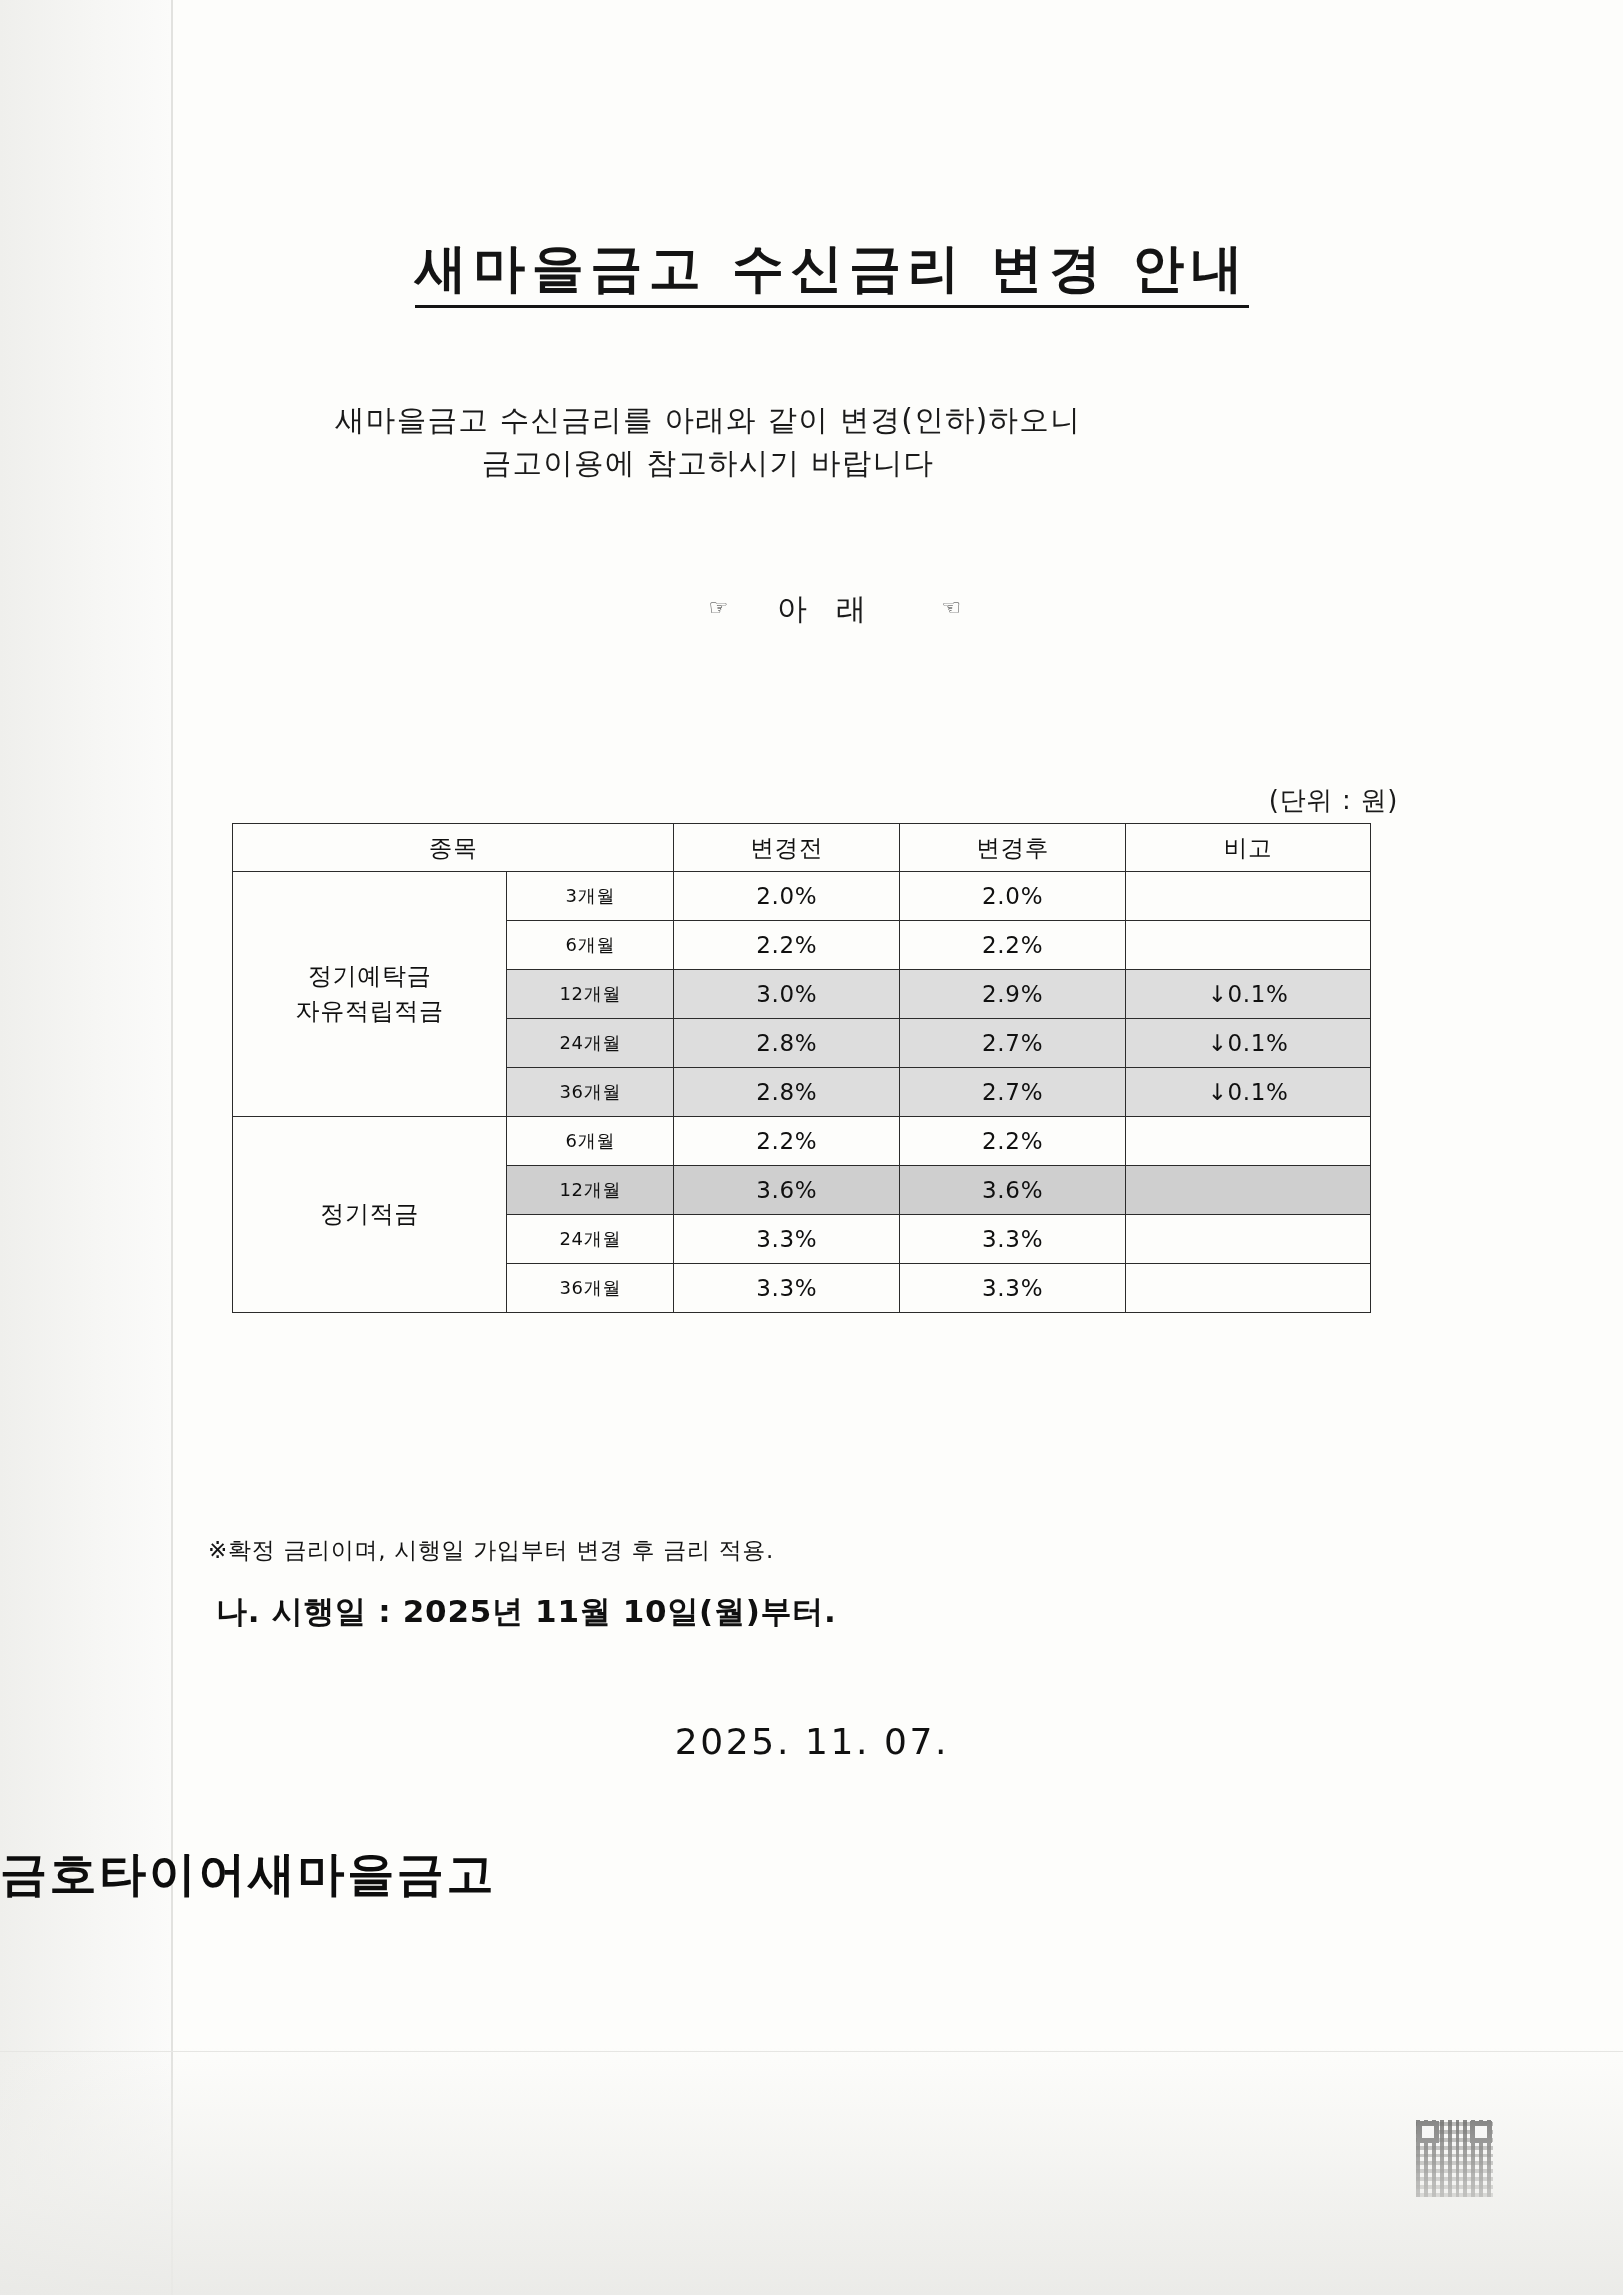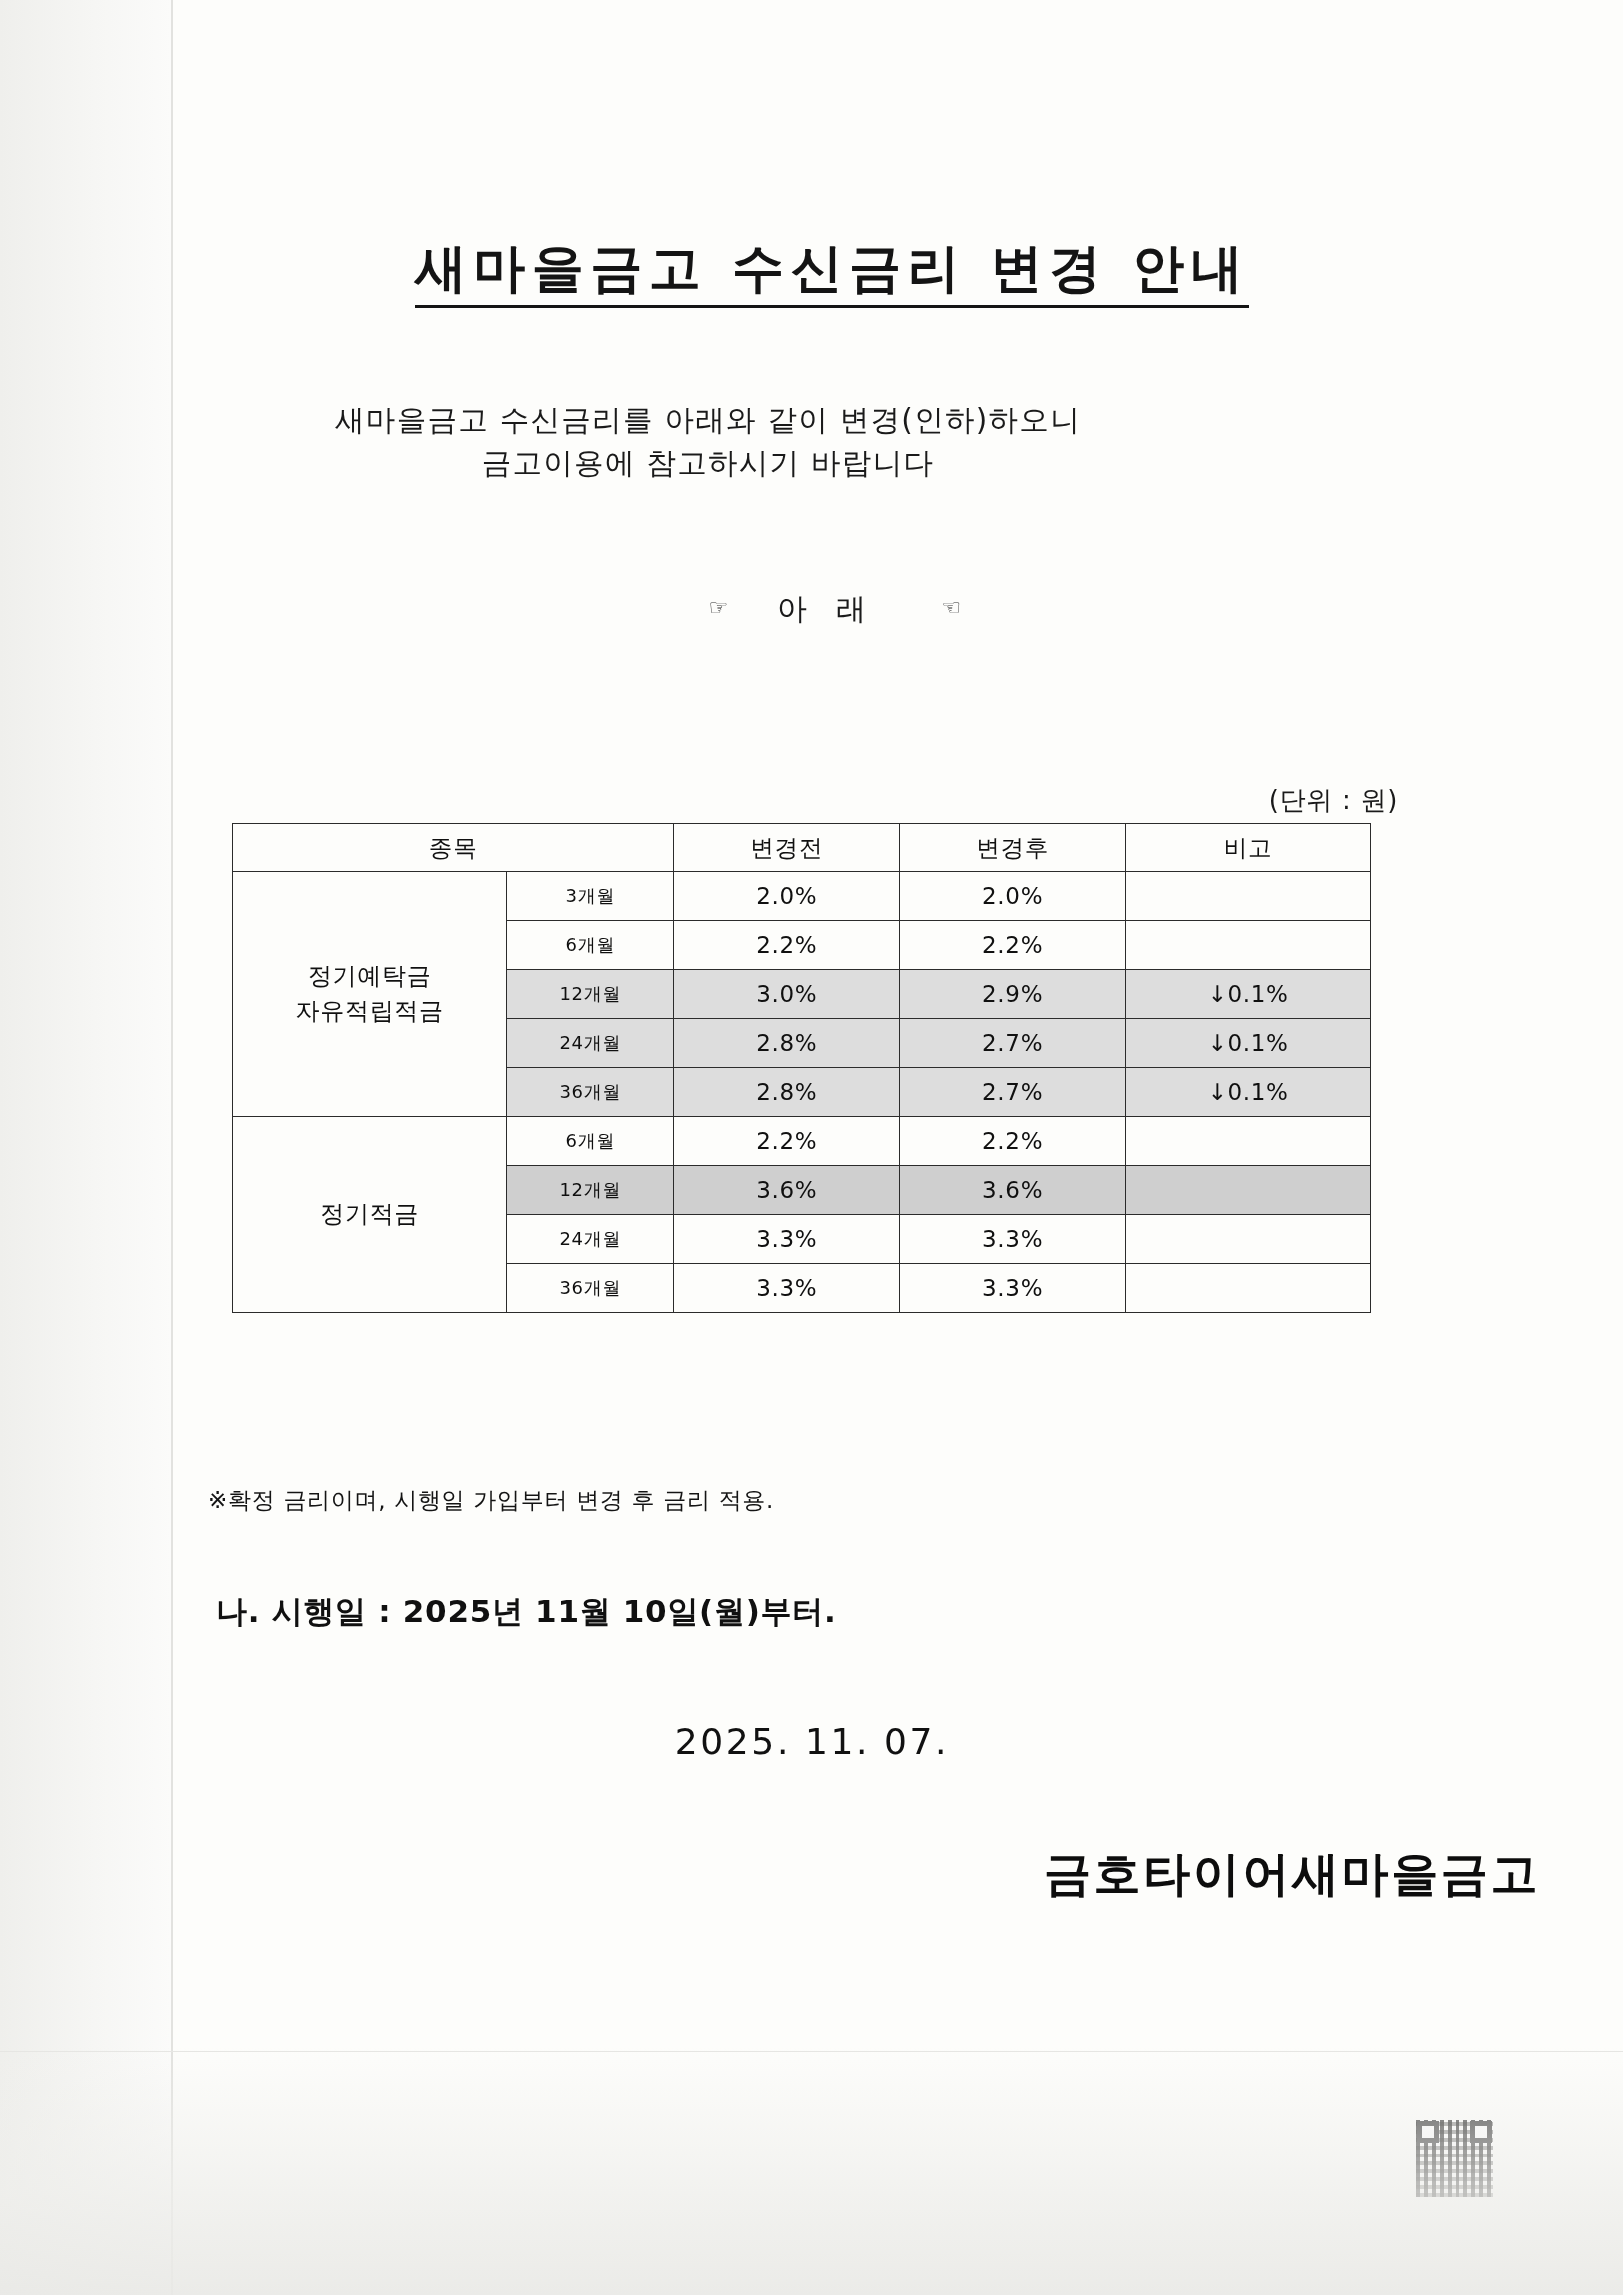--- a/index.html
+++ b/index.html
@@ -160,21 +160,21 @@
   }
   tr.hl2 td {
     background: #cfcfcf;
   }
   .thick-top td {
     border-top: 2.6px solid #1f1f1f;
   }
 
   .footnote {
     position: absolute;
-    left: 208px; top: 1485px;
+    left: 208px; top: 1535px;
     font-size: 23px;
     letter-spacing: 0.7px;
     color: #141414;
   }
 
   .section-b {
     position: absolute;
     left: 216px; top: 1591px;
     font-size: 31px;
     font-weight: bold;
@@ -189,26 +189,25 @@
     text-align: center;
     font-size: 36px;
     letter-spacing: 2.6px;
     color: #111;
   }
 
   .org-line {
     position: absolute;
     left: 0; top: 1843px;
     width: 1528px;
-    text-align: right;
+    text-align: left;
     font-size: 47px;
     font-weight: bold;
     letter-spacing: 2.6px;
     color: #0d0d0d;
-    padding-left: 12px;
   }
 
   .qr {
     position: absolute;
     right: 131px; bottom: 98px;
     width: 77px; height: 77px;
     background:
       repeating-linear-gradient(90deg, #2a2a2a 0 3.9px, #ffffff 3.9px 7.9px),
       repeating-linear-gradient(0deg, rgba(40,40,40,0.55) 0 3.9px, rgba(255,255,255,0.55) 3.9px 7.9px);
     background-blend-mode: multiply;

